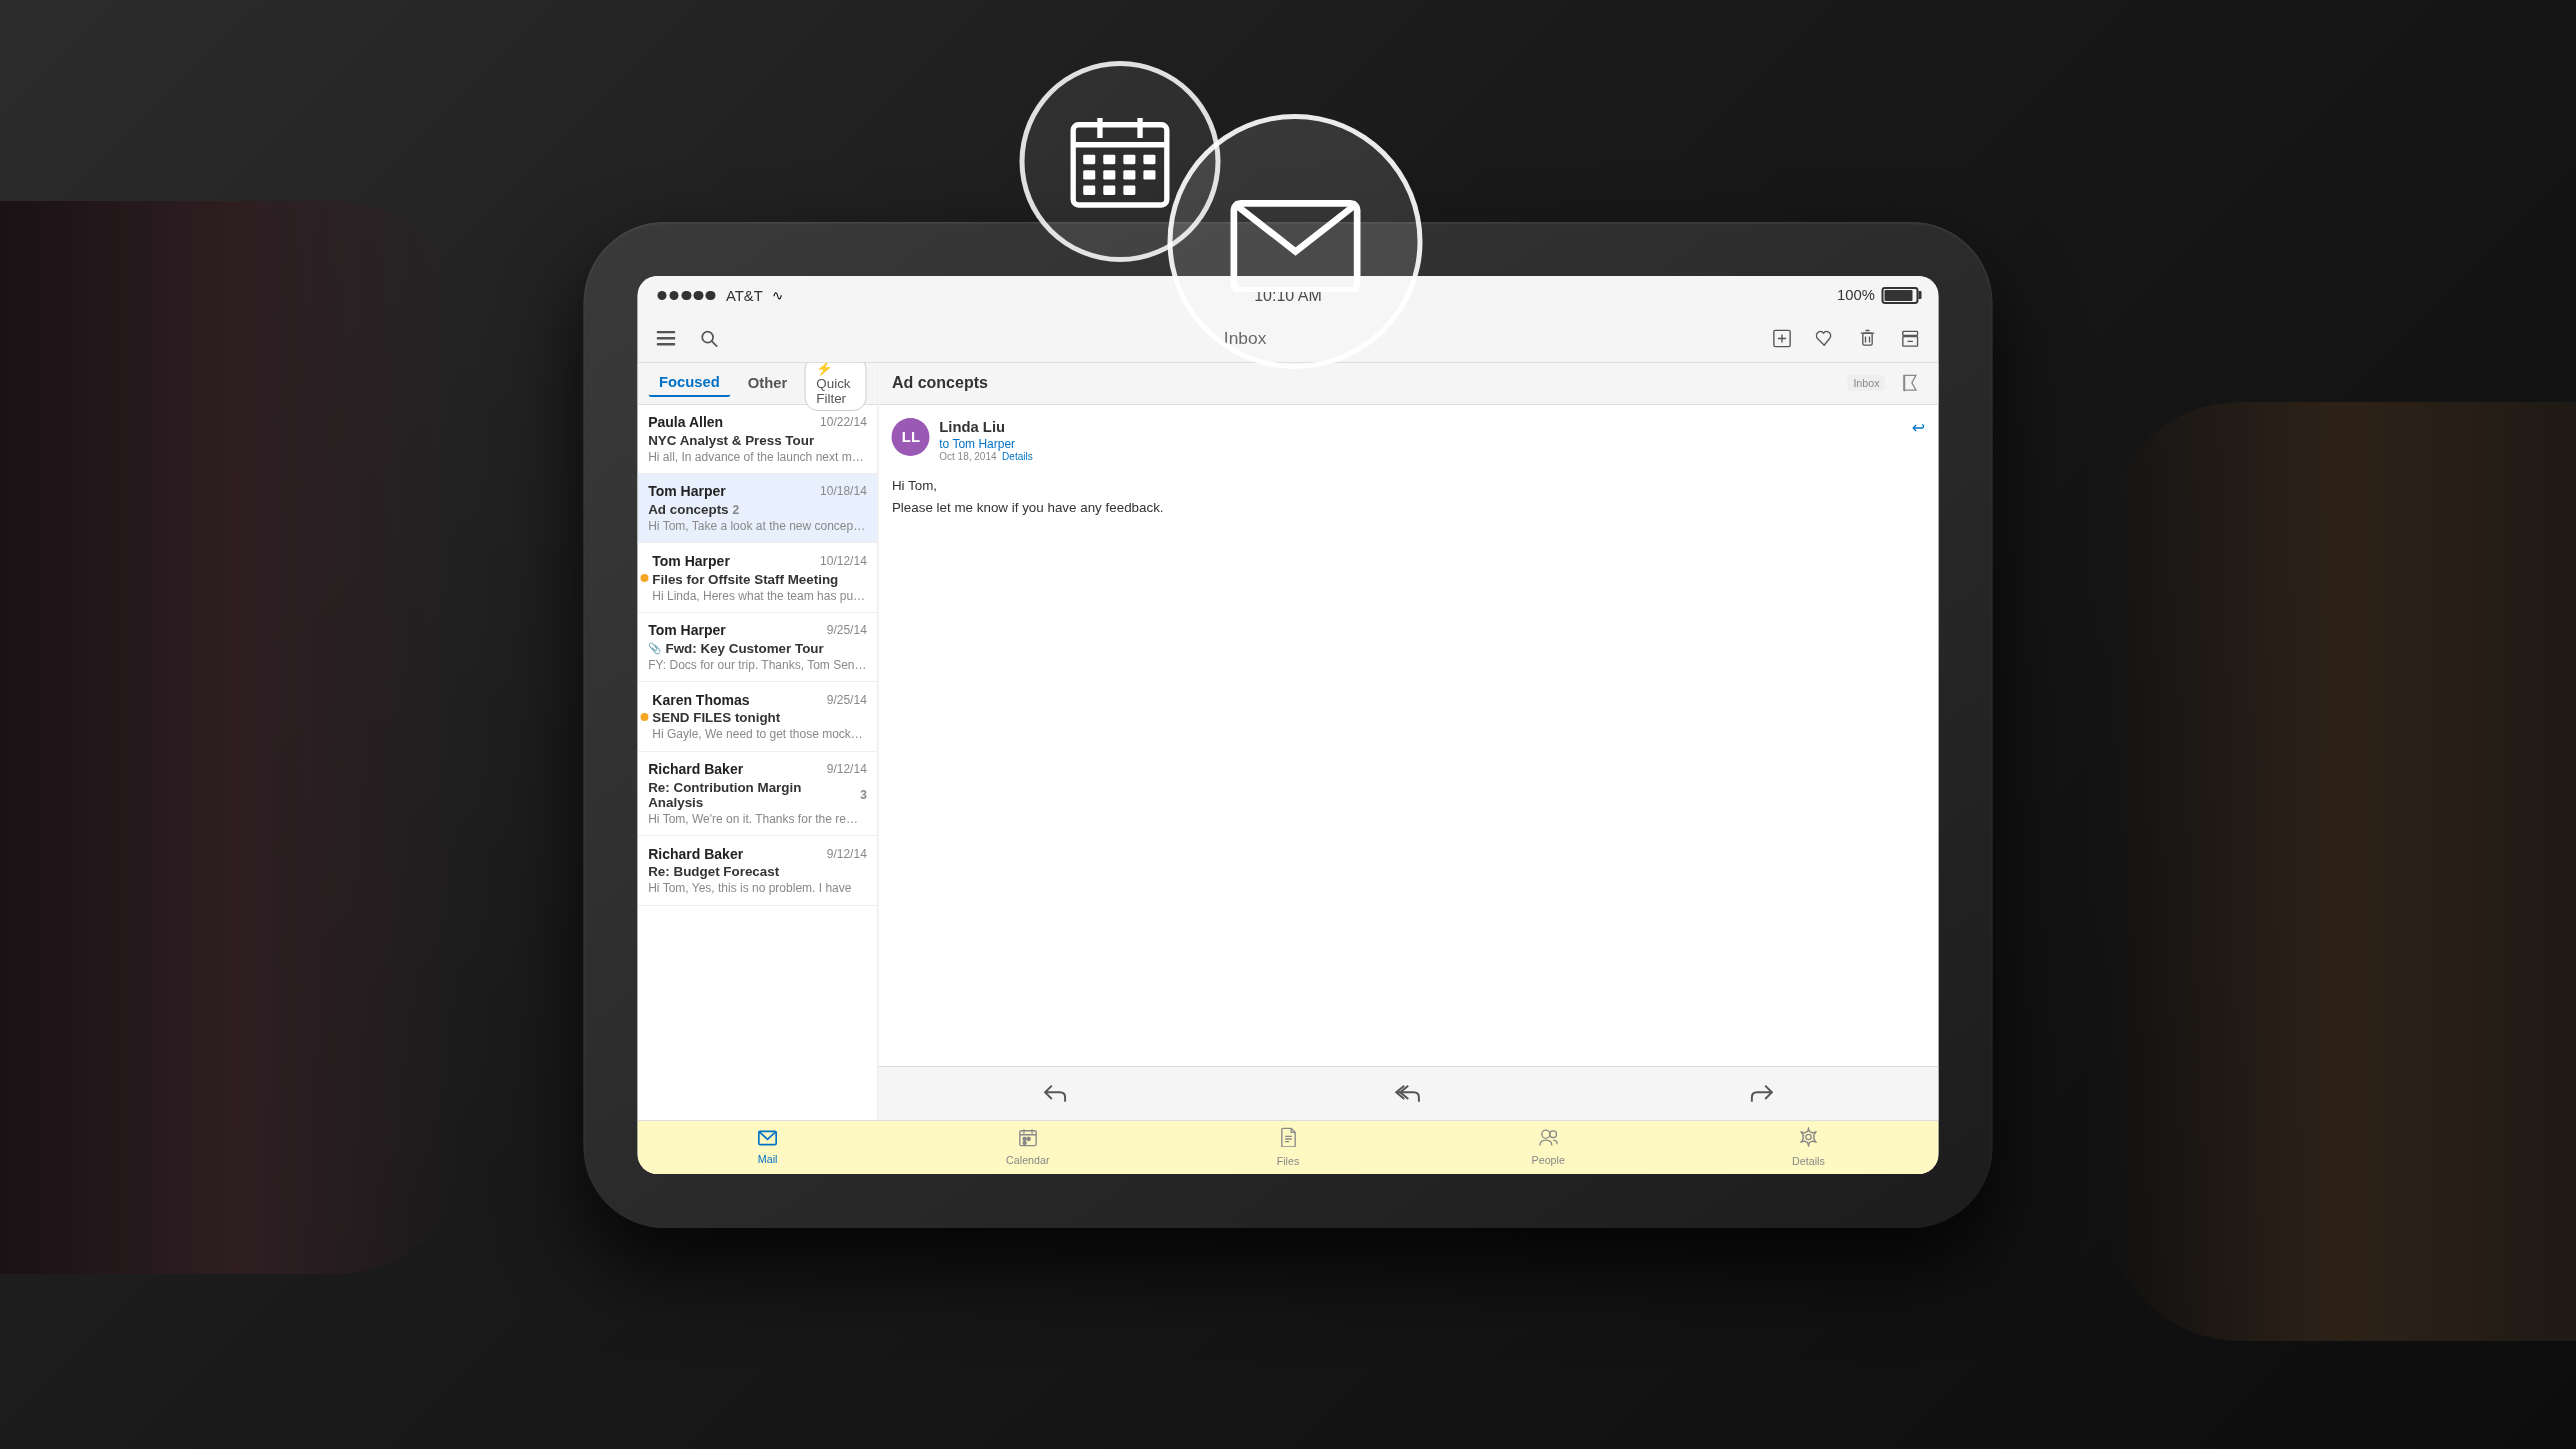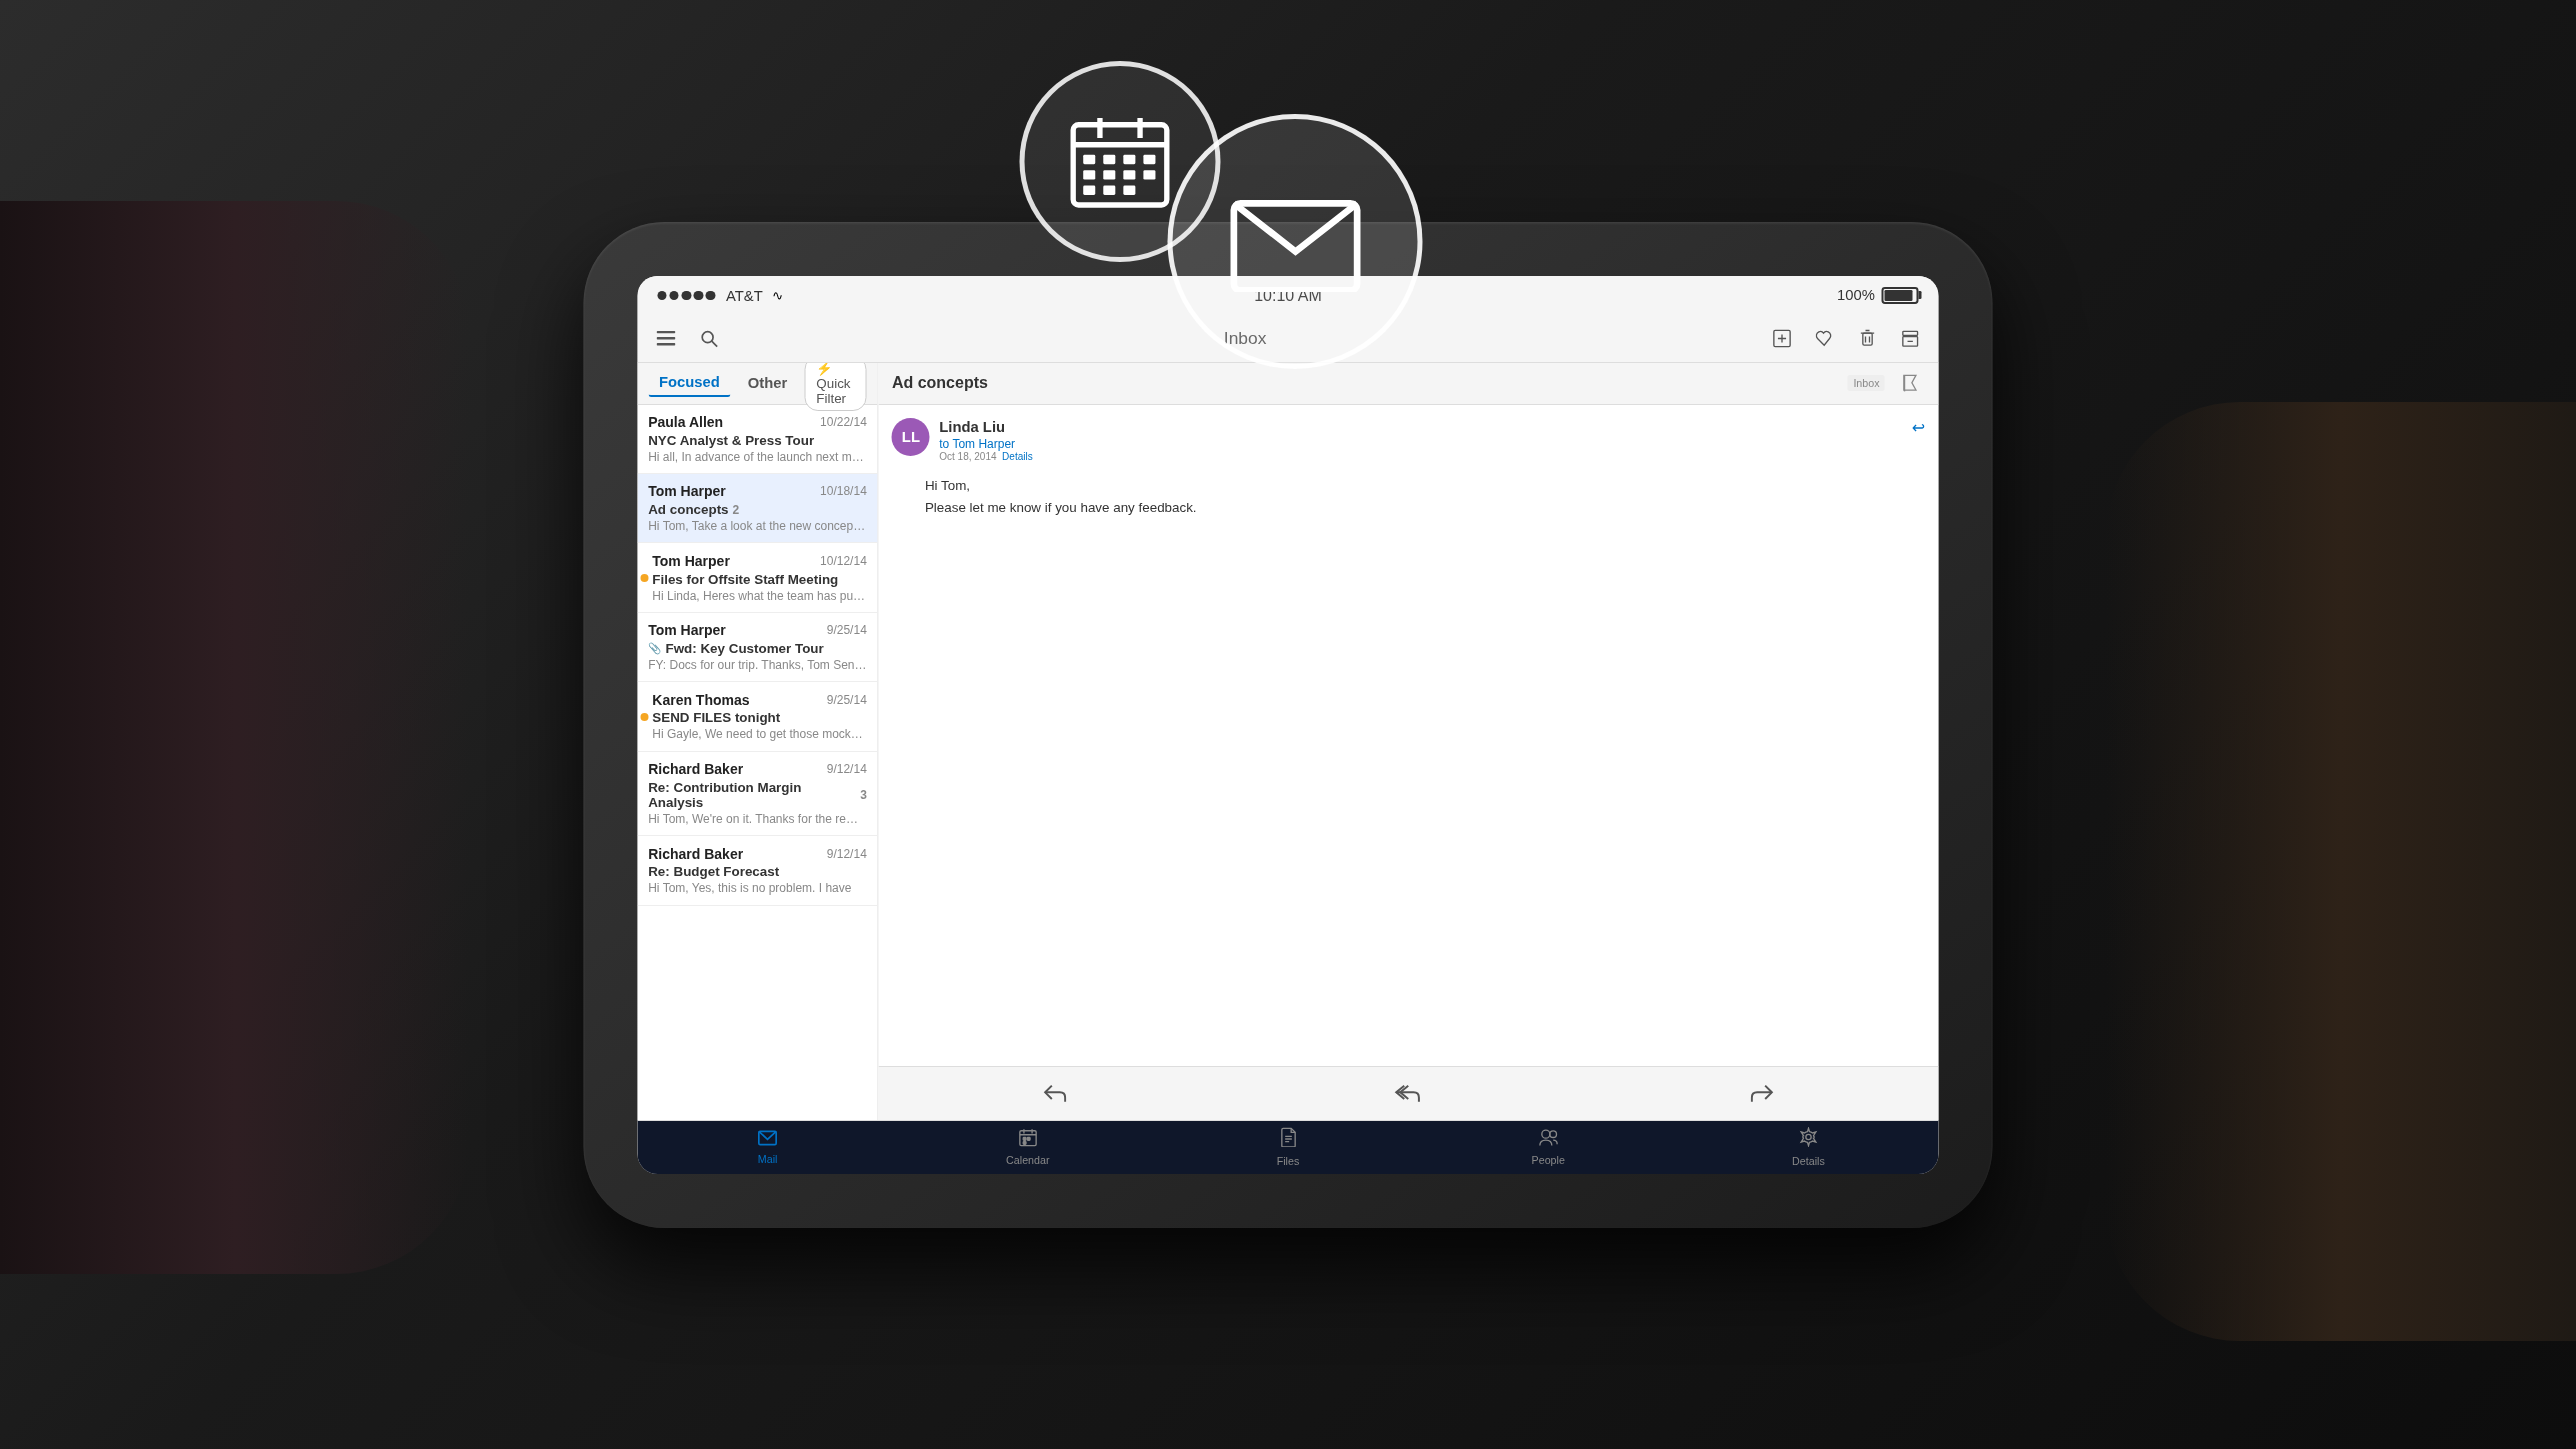--- a/index.html
+++ b/index.html
@@ -350,21 +350,20 @@
     .reply-icon { font-size: 16px; color: #0072C6; }
     .to-line { font-size: 12px; color: #888; }
     .to-line span { color: #0072C6; }
     .date-line { font-size: 10px; color: #888; }
 
     .email-body {
       font-size: 13.4px;
       color: #333;
       line-height: 1.6;
       margin-bottom: 13.4px;
-      margin-left: 33px;
     }
 
     
     .ad-image-1 {
       width: 100%;
       height: 154px;
       background: linear-gradient(135deg, #0072C6 0%, #005a9e 100%);
       border-radius: 5.4px;
       margin-bottom: 5.4px;
       display: flex;
@@ -493,21 +492,21 @@
       justify-content: center;
       color: #555;
       font-size: 21.5px;
       cursor: pointer;
       padding: 0 40px;
     }
 
     
     .bottom-nav {
       height: 54px;
-      background: #0f172a;
+      background: #fef9c3;
       border-top: 0.7px solid #ddd;
       display: flex;
     }
     .nav-item {
       flex: 1;
       display: flex;
       flex-direction: column;
       align-items: center;
       justify-content: center;
       gap: 2.7px;

